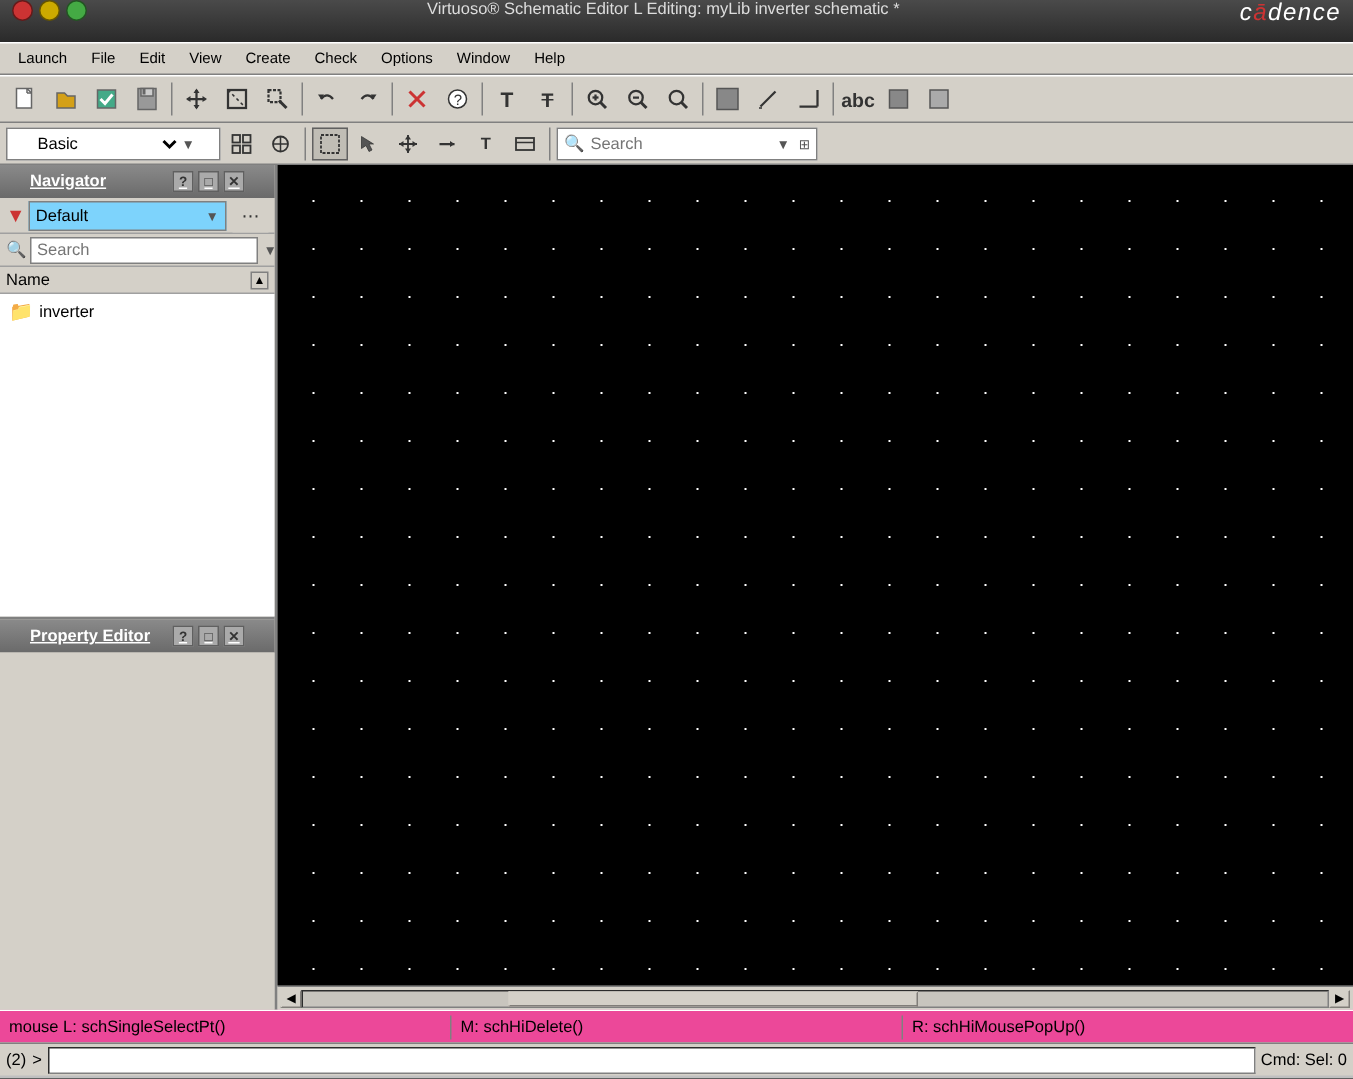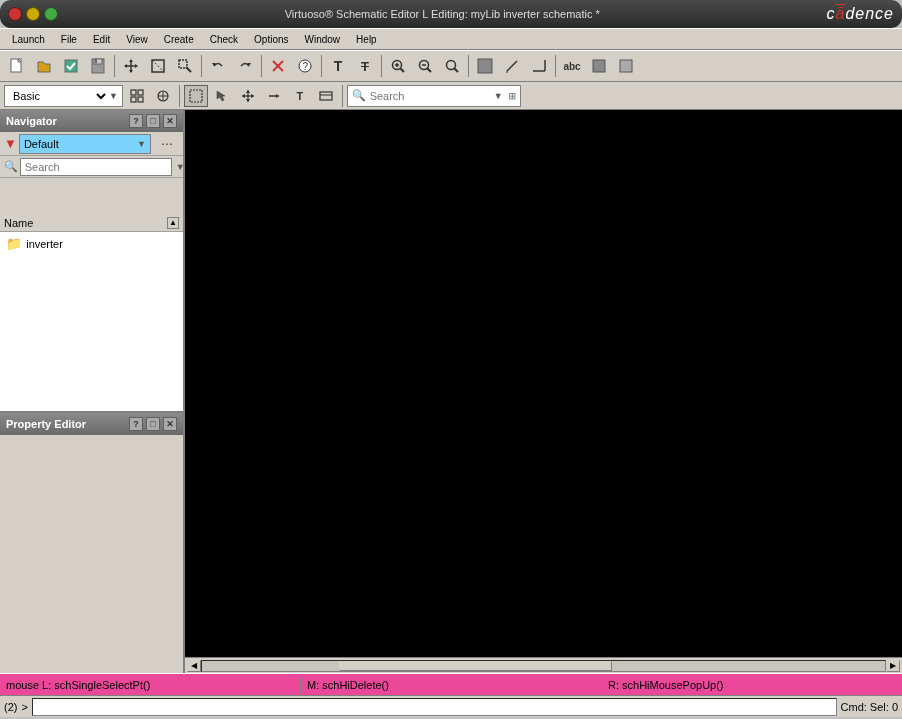--- a/index.html
+++ b/index.html
@@ -11,24 +11,23 @@
       height: 719px;
       overflow: hidden;
       user-select: none;
     }
 
     
     #title-bar {
       background: linear-gradient(to bottom, #4a4a4a, #2a2a2a);
       height: 28px;
       display: flex;
-      align-items: center;
+      align-items: flex-start;
       padding: 0 8px;
       gap: 8px;
-      border-radius: 11px;
     }
     .window-controls {
       display: flex;
       gap: 4px;
       align-items: center;
     }
     .win-btn {
       width: 14px;
       height: 14px;
       border-radius: 50%;
@@ -125,21 +124,21 @@
     .tb2-btn.active {
       border: 1px solid #606060;
       background: #c0bdb5;
     }
     .dropdown-combo {
       height: 22px;
       background: white;
       border: 1px solid #808080;
       display: flex;
       align-items: center;
-      padding: 0 4px;
+      padding: 0 16px;
       font-size: 11px;
       cursor: pointer;
     }
     .dropdown-combo select {
       border: none;
       background: transparent;
       font-size: 11px;
       outline: none;
       cursor: pointer;
       width: 100px;
@@ -182,25 +181,26 @@
       flex: 1;
       display: flex;
       flex-direction: column;
       border-bottom: 2px solid #808080;
     }
     .panel-header {
       background: linear-gradient(to bottom, #8a8a8a, #6a6a6a);
       height: 22px;
       display: flex;
       align-items: center;
-      padding: 0 6px;
+      padding: 0 20px;
       color: white;
       font-size: 11px;
       font-weight: bold;
       justify-content: space-between;
+      text-decoration: underline;
     }
     .panel-header-controls {
       display: flex;
       gap: 3px;
     }
     .panel-ctrl-btn {
       width: 14px;
       height: 14px;
       background: #aaaaaa;
       border: 1px solid #606060;
@@ -265,21 +265,20 @@
     }
     .nav-col-header {
       background: #d4d0c8;
       height: 18px;
       display: flex;
       align-items: center;
       padding: 0 4px;
       font-size: 11px;
       border-bottom: 1px solid #a0a0a0;
       justify-content: space-between;
-      margin-top: 36px;
     }
     .tree-item {
       display: flex;
       align-items: center;
       padding: 2px 4px;
       cursor: pointer;
       font-size: 11px;
       gap: 4px;
     }
     .folder-icon { color: #d4a017; font-size: 13px; }
@@ -558,21 +557,21 @@
       </svg>
   </div>
   <div class="tb-btn" title="Ruler 2">
     <svg width="16" height="16" viewBox="0 0 16 16">
         <line x1="2" y1="13" x2="14" y2="13" stroke="#333" stroke-width="1.5"></line>
         <line x1="14" y1="2" x2="14" y2="13" stroke="#333" stroke-width="1.5"></line>
       </svg>
   </div>
   <div class="tb-separator"></div>
   <div class="tb-btn" title="ABC">
-    <span style="font-size:10px;font-weight:bold;color:#333;">abc</span>
+    <span style="font-size:13px;font-weight:bold;color:#333;">abc</span>
   </div>
   <div class="tb-btn">
     <svg width="16" height="16" viewBox="0 0 16 16">
         <rect x="2" y="2" width="12" height="12" fill="#888" stroke="#555" stroke-width="1"></rect>
       </svg>
   </div>
   <div class="tb-btn">
     <svg width="16" height="16" viewBox="0 0 16 16">
         <rect x="2" y="2" width="12" height="12" fill="#aaa" stroke="#555" stroke-width="1"></rect>
       </svg>

